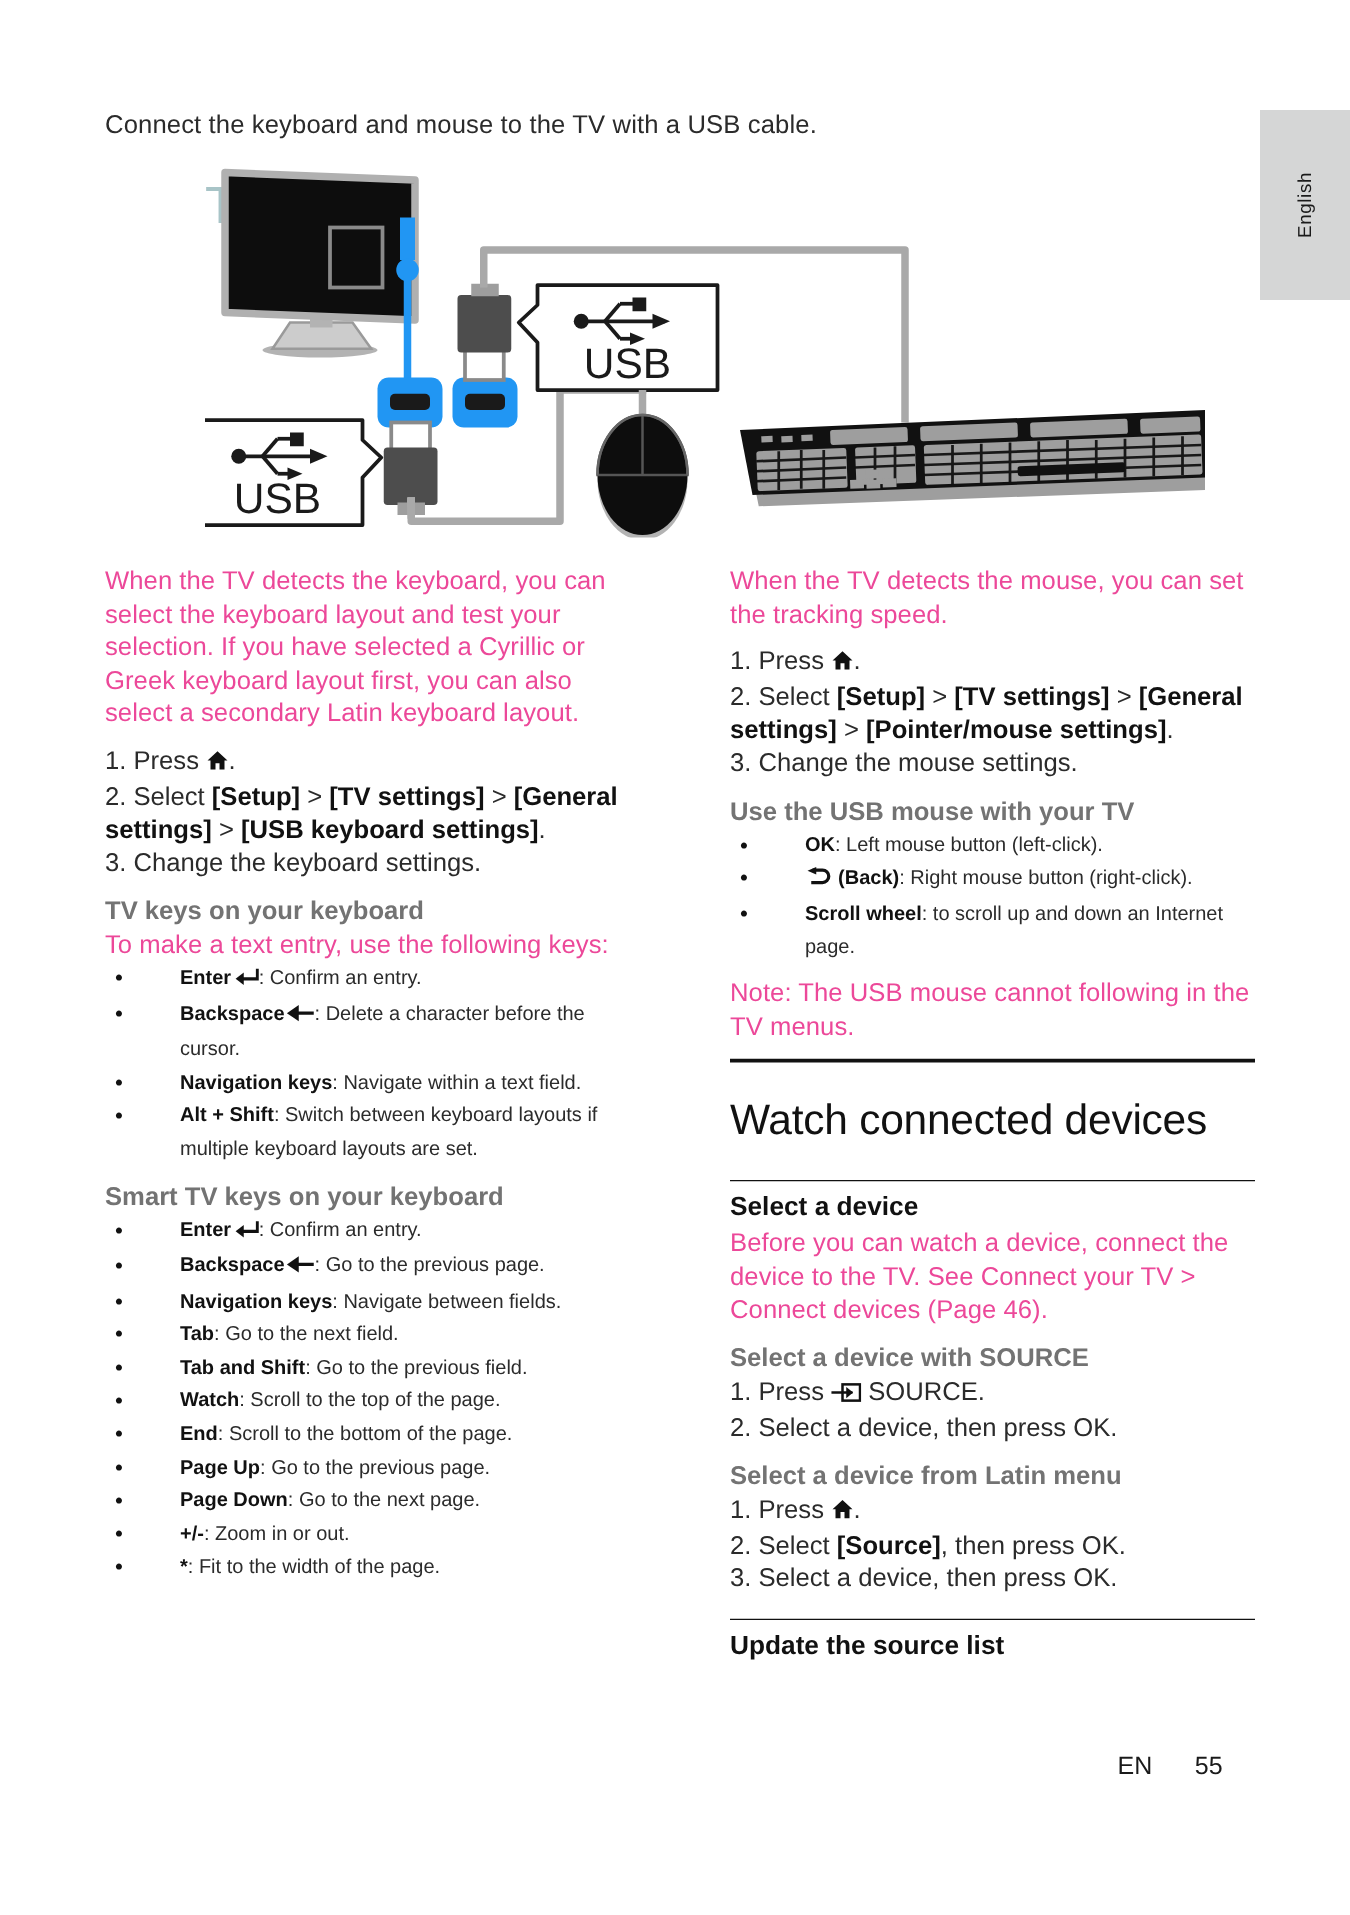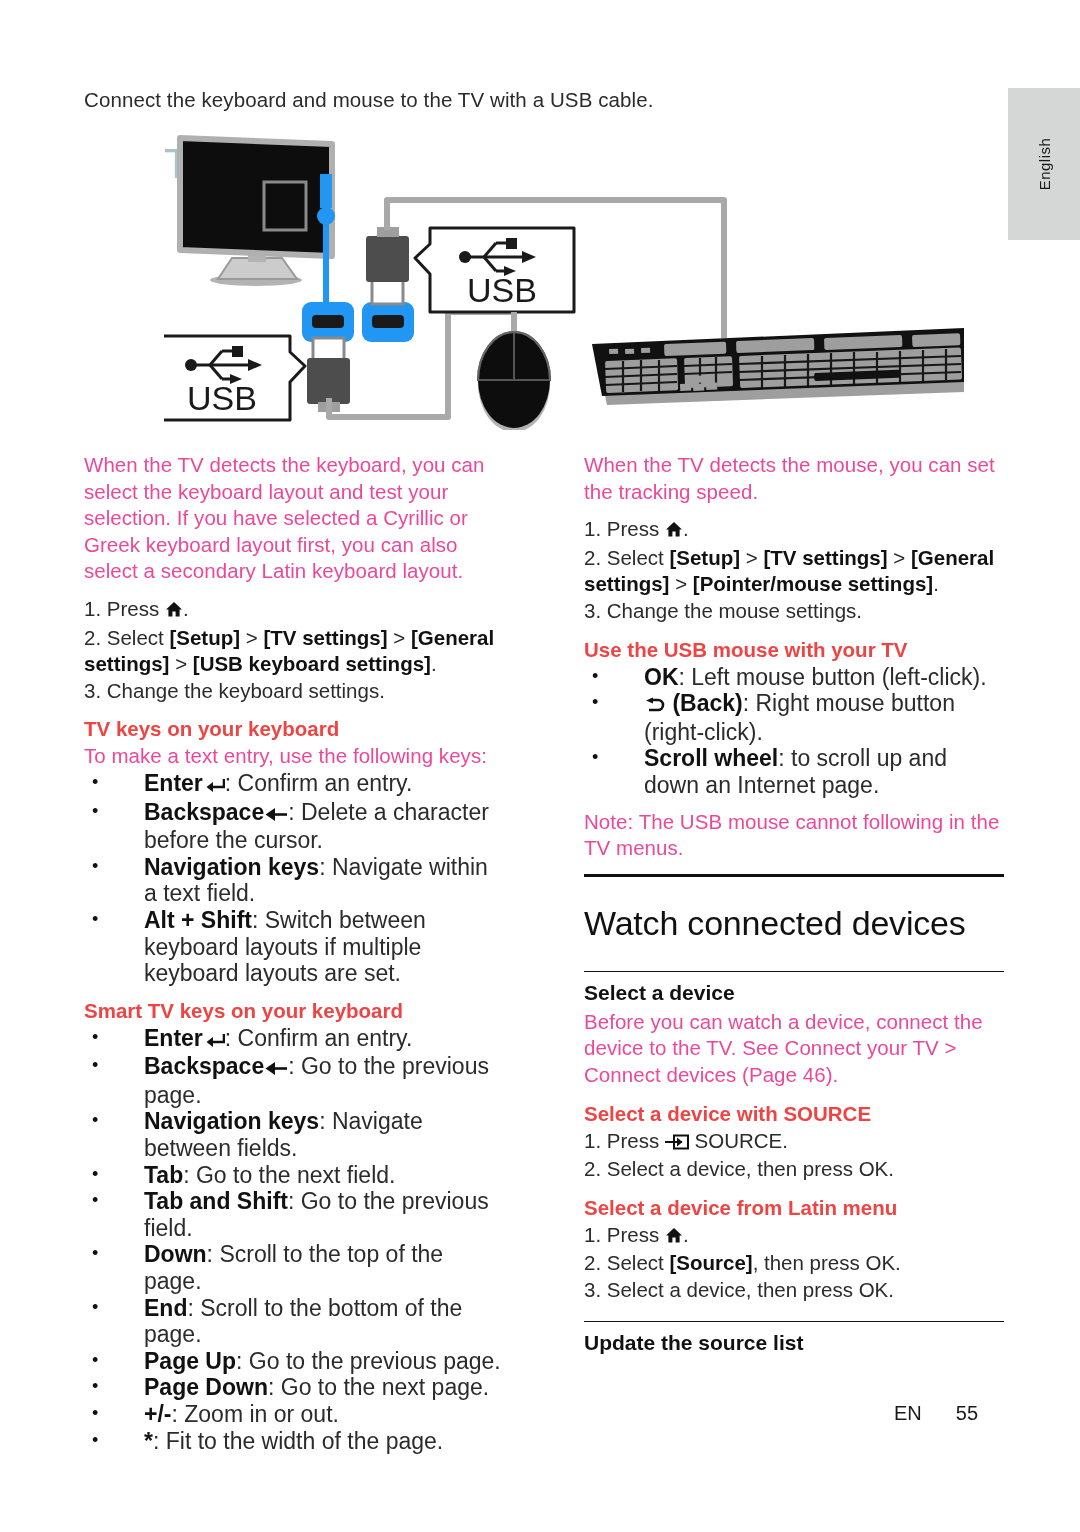--- a/index.html
+++ b/index.html
@@ -87,27 +87,27 @@
     line-height: 26.6px;
     color: #2b2b2b;
     margin-bottom: 11px;
   }
   .steps .b { font-weight: bold; color: #111; }
 
   h3.sub {
     font-size: 20.5px;
     font-weight: bold;
     line-height: 27px;
-    color: #ef4444;
+    color: #737373;
     margin-bottom: 1px;
   }
 
   ul.bullets {
     list-style: none;
-    font-size: 23px;
+    font-size: 16px;
     line-height: 26.6px;
     color: #2b2b2b;
     margin-bottom: 10px;
   }
   ul.bullets > li {
     position: relative;
     padding-left: 60px;
     margin: 0;
   }
   ul.bullets > li::before {
@@ -379,21 +379,21 @@
               <path d="M21 1 L21 9 L6 9" fill="none" stroke="#111" stroke-width="2.6"></path>
               <path d="M10 4 L3.5 9 L10 14 Z" fill="#111"></path>
             </svg></span><span>: Confirm an entry.</span></li>
         <li><span class="b">Backspace</span><span class="icn"><svg width="24" height="15" viewBox="0 0 24 15">
               <line x1="8" y1="7.5" x2="23" y2="7.5" stroke="#111" stroke-width="2.6"></line>
               <path d="M11 1 L1.5 7.5 L11 14 Z" fill="#111"></path>
             </svg></span><span>: Go to the previous page.</span></li>
         <li><span class="b">Navigation keys</span><span>: Navigate between fields.</span></li>
         <li><span class="b">Tab</span><span>: Go to the next field.</span></li>
         <li><span class="b">Tab and Shift</span><span>: Go to the previous field.</span></li>
-        <li><span class="b">Down</span><span>: Scroll to the top of the page.</span></li>
+        <li><span class="b">Watch</span><span>: Scroll to the top of the page.</span></li>
         <li><span class="b">End</span><span>: Scroll to the bottom of the page.</span></li>
         <li><span class="b">Page Up</span><span>: Go to the previous page.</span></li>
         <li><span class="b">Page Down</span><span>: Go to the next page.</span></li>
         <li><span class="b">+/-</span><span>: Zoom in or out.</span></li>
         <li><span class="b">*</span><span>: Fit to the width of the page.</span></li>
       </ul>
   </div>
 
   <div class="col col-right">
 

